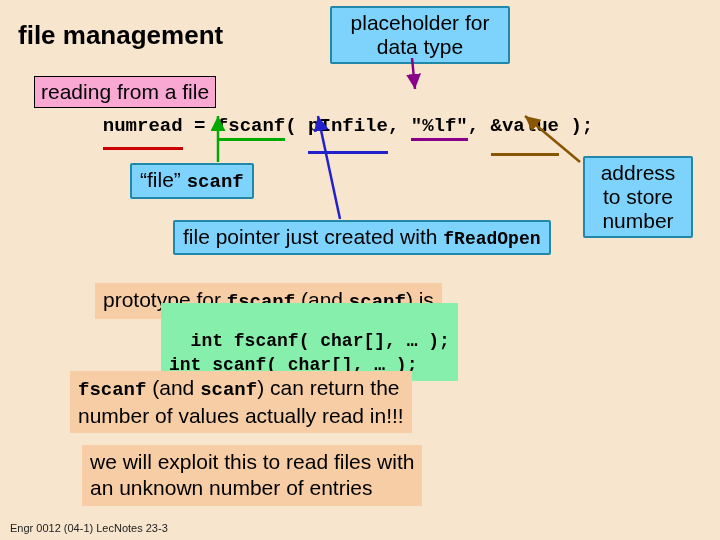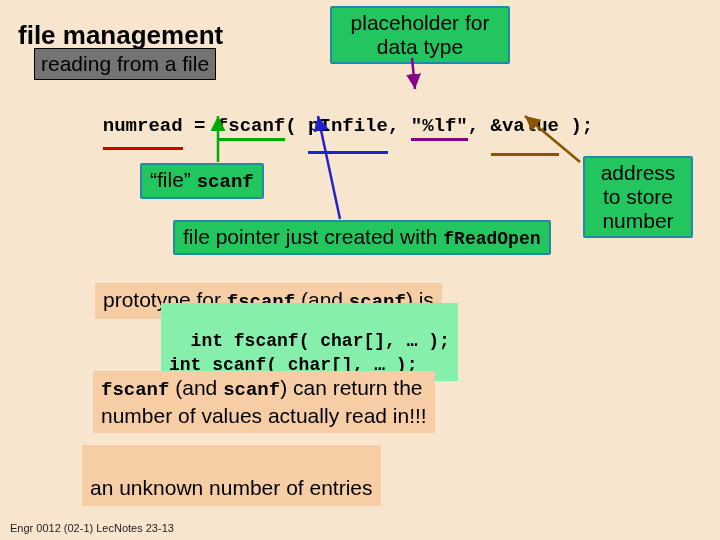--- a/index.html
+++ b/index.html
@@ -13,27 +13,28 @@
     position: relative;
   }
   .abs { position: absolute; }
   .mono { font-family: "Courier New", Courier, monospace; font-weight: bold; }
   .title {
     font-weight: bold;
     font-size: 26px;
     color: #000;
   }
   .box-white {
-    background: #737373;
+    background: #f9a8d4;
     border: 1px solid #000;
     padding: 3px 6px;
     font-size: 21px;
+    margin-top: 28px;
   }
   .callout {
-    background: #22c55e;
+    background: #7dd3fc;
     border: 2px solid #28a;
     border-radius: 2px;
     padding: 3px 8px;
     font-size: 21px;
     text-align: center;
     line-height: 1.15;
   }
   .code-line {
     font-size: 19px;
     white-space: pre;
@@ -96,21 +97,21 @@
   </defs>
   <line x1="412" y1="58" x2="415" y2="89" stroke="#808" stroke-width="2.5" marker-end="url(#ah-purp)"></line>
 
   <line x1="218" y1="162" x2="218" y2="116" stroke="#0a0" stroke-width="2.5" marker-end="url(#ah-green)"></line>
 
   <line x1="340" y1="219" x2="318" y2="116" stroke="#22c" stroke-width="2.5" marker-end="url(#ah-blue)"></line>
 
   <line x1="580" y1="162" x2="525" y2="116" stroke="#850" stroke-width="2.5" marker-end="url(#ah-brown)"></line>
 </svg>
 
-<div class="abs callout" style="left:140px; top:163px;">
+<div class="abs callout" style="left:130px; top:163px;">
   <span>“file” </span><span class="mono" style="font-size:19px;">scanf</span>
 </div>
 
 <div class="abs callout" style="left:173px; top:220px; text-align:left;">
   <span>file pointer just created with </span><span class="mono" style="font-size:18px;">fReadOpen</span>
 </div>
 
 <div class="abs callout" style="left:583px; top:156px; text-align:center; width:90px;">
   <span>address</span><br>
   <span>to store</span><br>
@@ -119,23 +120,23 @@
 
 <div class="abs box-orange" style="left:95px; top:283px;">
   <span>prototype for </span><span class="mono" style="font-size:19px;">fscanf</span><span> (and </span><span class="mono" style="font-size:19px;">scanf</span><span>) is</span>
 </div>
 
 <div class="abs box-green mono" style="left:161px; top:303px;">
   <span>int fscanf( char[], … );</span>
 <span>int scanf( char[], … );</span>
 </div>
 
-<div class="abs box-orange" style="left:93px; top:371px;">
+<div class="abs box-orange" style="left:70px; top:371px;">
   <span class="mono" style="font-size:19px;">fscanf</span><span> (and </span><span class="mono" style="font-size:19px;">scanf</span><span>) can return the</span><br>
   <span>number of values actually read in!!!</span>
 </div>
 
 <div class="abs box-orange" style="left:82px; top:445px;">
-  <br>
+  <span>we will exploit this to read files with</span><br>
   <span>an unknown number of entries</span>
 </div>
 
-<div class="abs footer" style="left:10px; top:522px;">Engr 0012 (02-1) LecNotes 23-13</div>
+<div class="abs footer" style="left:10px; top:522px;">Engr 0012 (04-1) LecNotes 23-3</div>
 
 </body></html>

